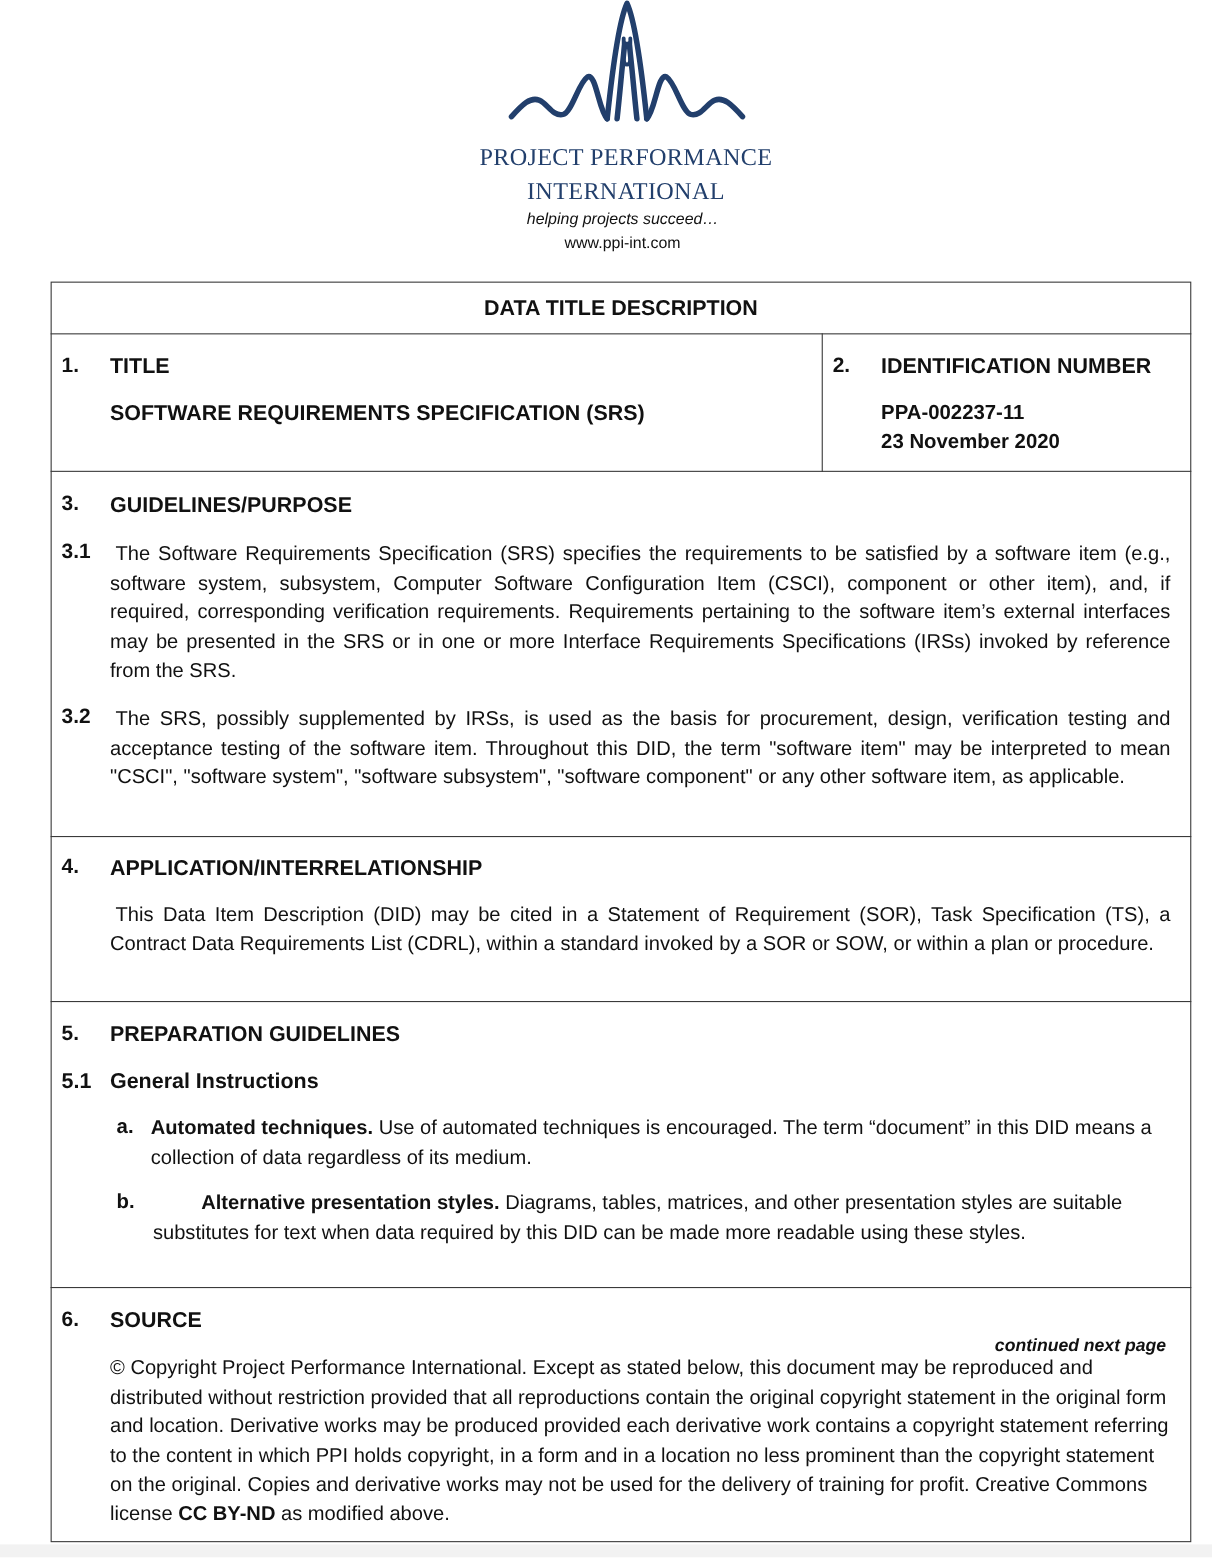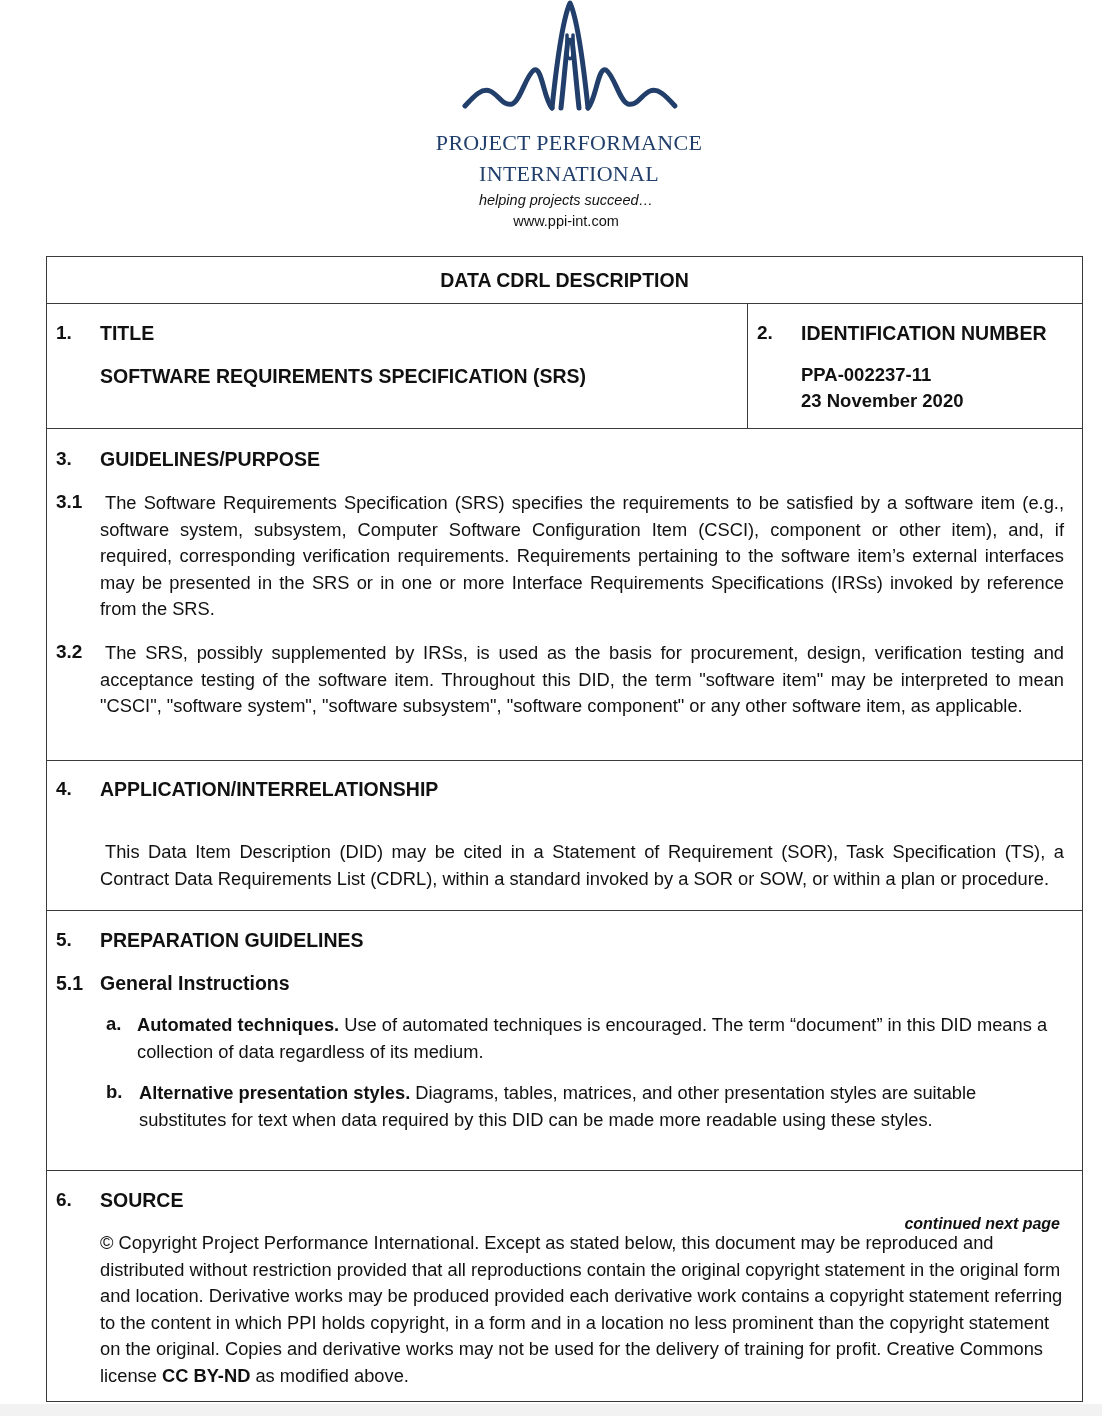--- a/index.html
+++ b/index.html
@@ -77,21 +77,21 @@
 </div>
 
 <div class="frame"></div>
 <div class="hline" style="top:303px;"></div>
 <div class="vline"></div>
 <div class="hline" style="top:428px;"></div>
 <div class="hline" style="top:760px;"></div>
 <div class="hline" style="top:910px;"></div>
 <div class="hline" style="top:1170px;"></div>
 
-<div class="head" style="left:46px; width:1037px; text-align:center; top:269px; font-size:19.5px;">DATA CDRL DESCRIPTION</div>
+<div class="head" style="left:46px; width:1037px; text-align:center; top:269px; font-size:19.5px;">DATA TITLE DESCRIPTION</div>
 
 <div>
   <div class="num" style="left:56px; top:322px;">1.</div>
   <div class="head" style="left:100px; top:322px;">TITLE</div>
   <div class="head" style="left:100px; top:365px;">SOFTWARE REQUIREMENTS SPECIFICATION (SRS)</div>
 </div>
 
 <div>
   <div class="num" style="left:757px; top:322px;">2.</div>
   <div class="head" style="left:801px; top:322px;">IDENTIFICATION NUMBER</div>
@@ -106,38 +106,38 @@
   <div class="num" style="left:56px; top:491px;">3.1</div>
   <div class="para" style="left:100px; top:490px; width:964px; text-indent:5px;">The Software Requirements Specification (SRS) specifies the requirements to be satisfied by a software item (e.g., software system, subsystem, Computer Software Configuration Item (CSCI), component or other item), and, if required, corresponding verification requirements. Requirements pertaining to the software item’s external interfaces may be presented in the SRS or in one or more Interface Requirements Specifications (IRSs) invoked by reference from the SRS.</div>
 
   <div class="num" style="left:56px; top:641px;">3.2</div>
   <div class="para" style="left:100px; top:640px; width:964px; text-indent:5px;">The SRS, possibly supplemented by IRSs, is used as the basis for procurement, design, verification testing and acceptance testing of the software item. Throughout this DID, the term "software item" may be interpreted to mean "CSCI", "software system", "software subsystem", "software component" or any other software item, as applicable.</div>
 </div>
 
 <div>
   <div class="num" style="left:56px; top:778px;">4.</div>
   <div class="head" style="left:100px; top:778px;">APPLICATION/INTERRELATIONSHIP</div>
-  <div class="para" style="left:100px; top:818px; width:964px; text-indent:5px;margin-top:21px;">This Data Item Description (DID) may be cited in a Statement of Requirement (SOR), Task Specification (TS), a Contract Data Requirements List (CDRL), within a standard invoked by a SOR or SOW, or within a plan or procedure.</div>
+  <div class="para" style="left:100px; top:818px; width:964px; text-indent:5px;">This Data Item Description (DID) may be cited in a Statement of Requirement (SOR), Task Specification (TS), a Contract Data Requirements List (CDRL), within a standard invoked by a SOR or SOW, or within a plan or procedure.</div>
 </div>
 
 <div>
   <div class="num" style="left:56px; top:929px;">5.</div>
   <div class="head" style="left:100px; top:929px;">PREPARATION GUIDELINES</div>
 
   <div class="num" style="left:56px; top:972px; font-size:19.5px;">5.1</div>
   <div class="head" style="left:100px; top:972px;">General Instructions</div>
 
   <div>
     <div class="t" style="left:106px; top:1013px;">a.</div>
     <div class="para nojust" style="left:137px; top:1012px; width:930px;"><span class="b">Automated techniques.</span> <span>Use of automated techniques is encouraged.  The term “document” in this DID means a collection of data regardless of its medium.</span></div>
   </div>
 
   <div>
     <div class="t" style="left:106px; top:1081px;">b.</div>
-    <div class="para nojust" style="left:139px; top:1080px; width:925px;"><span class="b">Alternative presentation styles.</span> <span>Diagrams, tables, matrices, and other presentation styles are suitable substitutes for text when data required by this DID can be made more readable using these styles.</span></div>
+    <div class="para nojust" style="left:139px; top:1080px; width:925px;text-align:center;"><span class="b">Alternative presentation styles.</span> <span>Diagrams, tables, matrices, and other presentation styles are suitable substitutes for text when data required by this DID can be made more readable using these styles.</span></div>
   </div>
 
   <div class="t italic" style="right:42px; top:1215px; font-size:16px;margin-left:15px;">continued next page</div>
 </div>
 
 <div>
   <div class="num" style="left:56px; top:1189px;">6.</div>
   <div class="head" style="left:100px; top:1189px;text-align:right;">SOURCE</div>
   <div class="para nojust" style="left:100px; top:1230px; width:965px;"><span>© Copyright Project Performance International. Except as stated below, this document may be reproduced and distributed without restriction provided that all reproductions contain the original copyright statement in the original form and location. Derivative works may be produced provided each derivative work contains a copyright statement referring to the content in which PPI holds copyright, in a form and in a location no less prominent than the copyright statement on the original. Copies and derivative works may not be used for the delivery of training for profit.  Creative Commons license </span><span class="b">CC BY-ND</span><span> as modified above.</span></div>
 </div>

